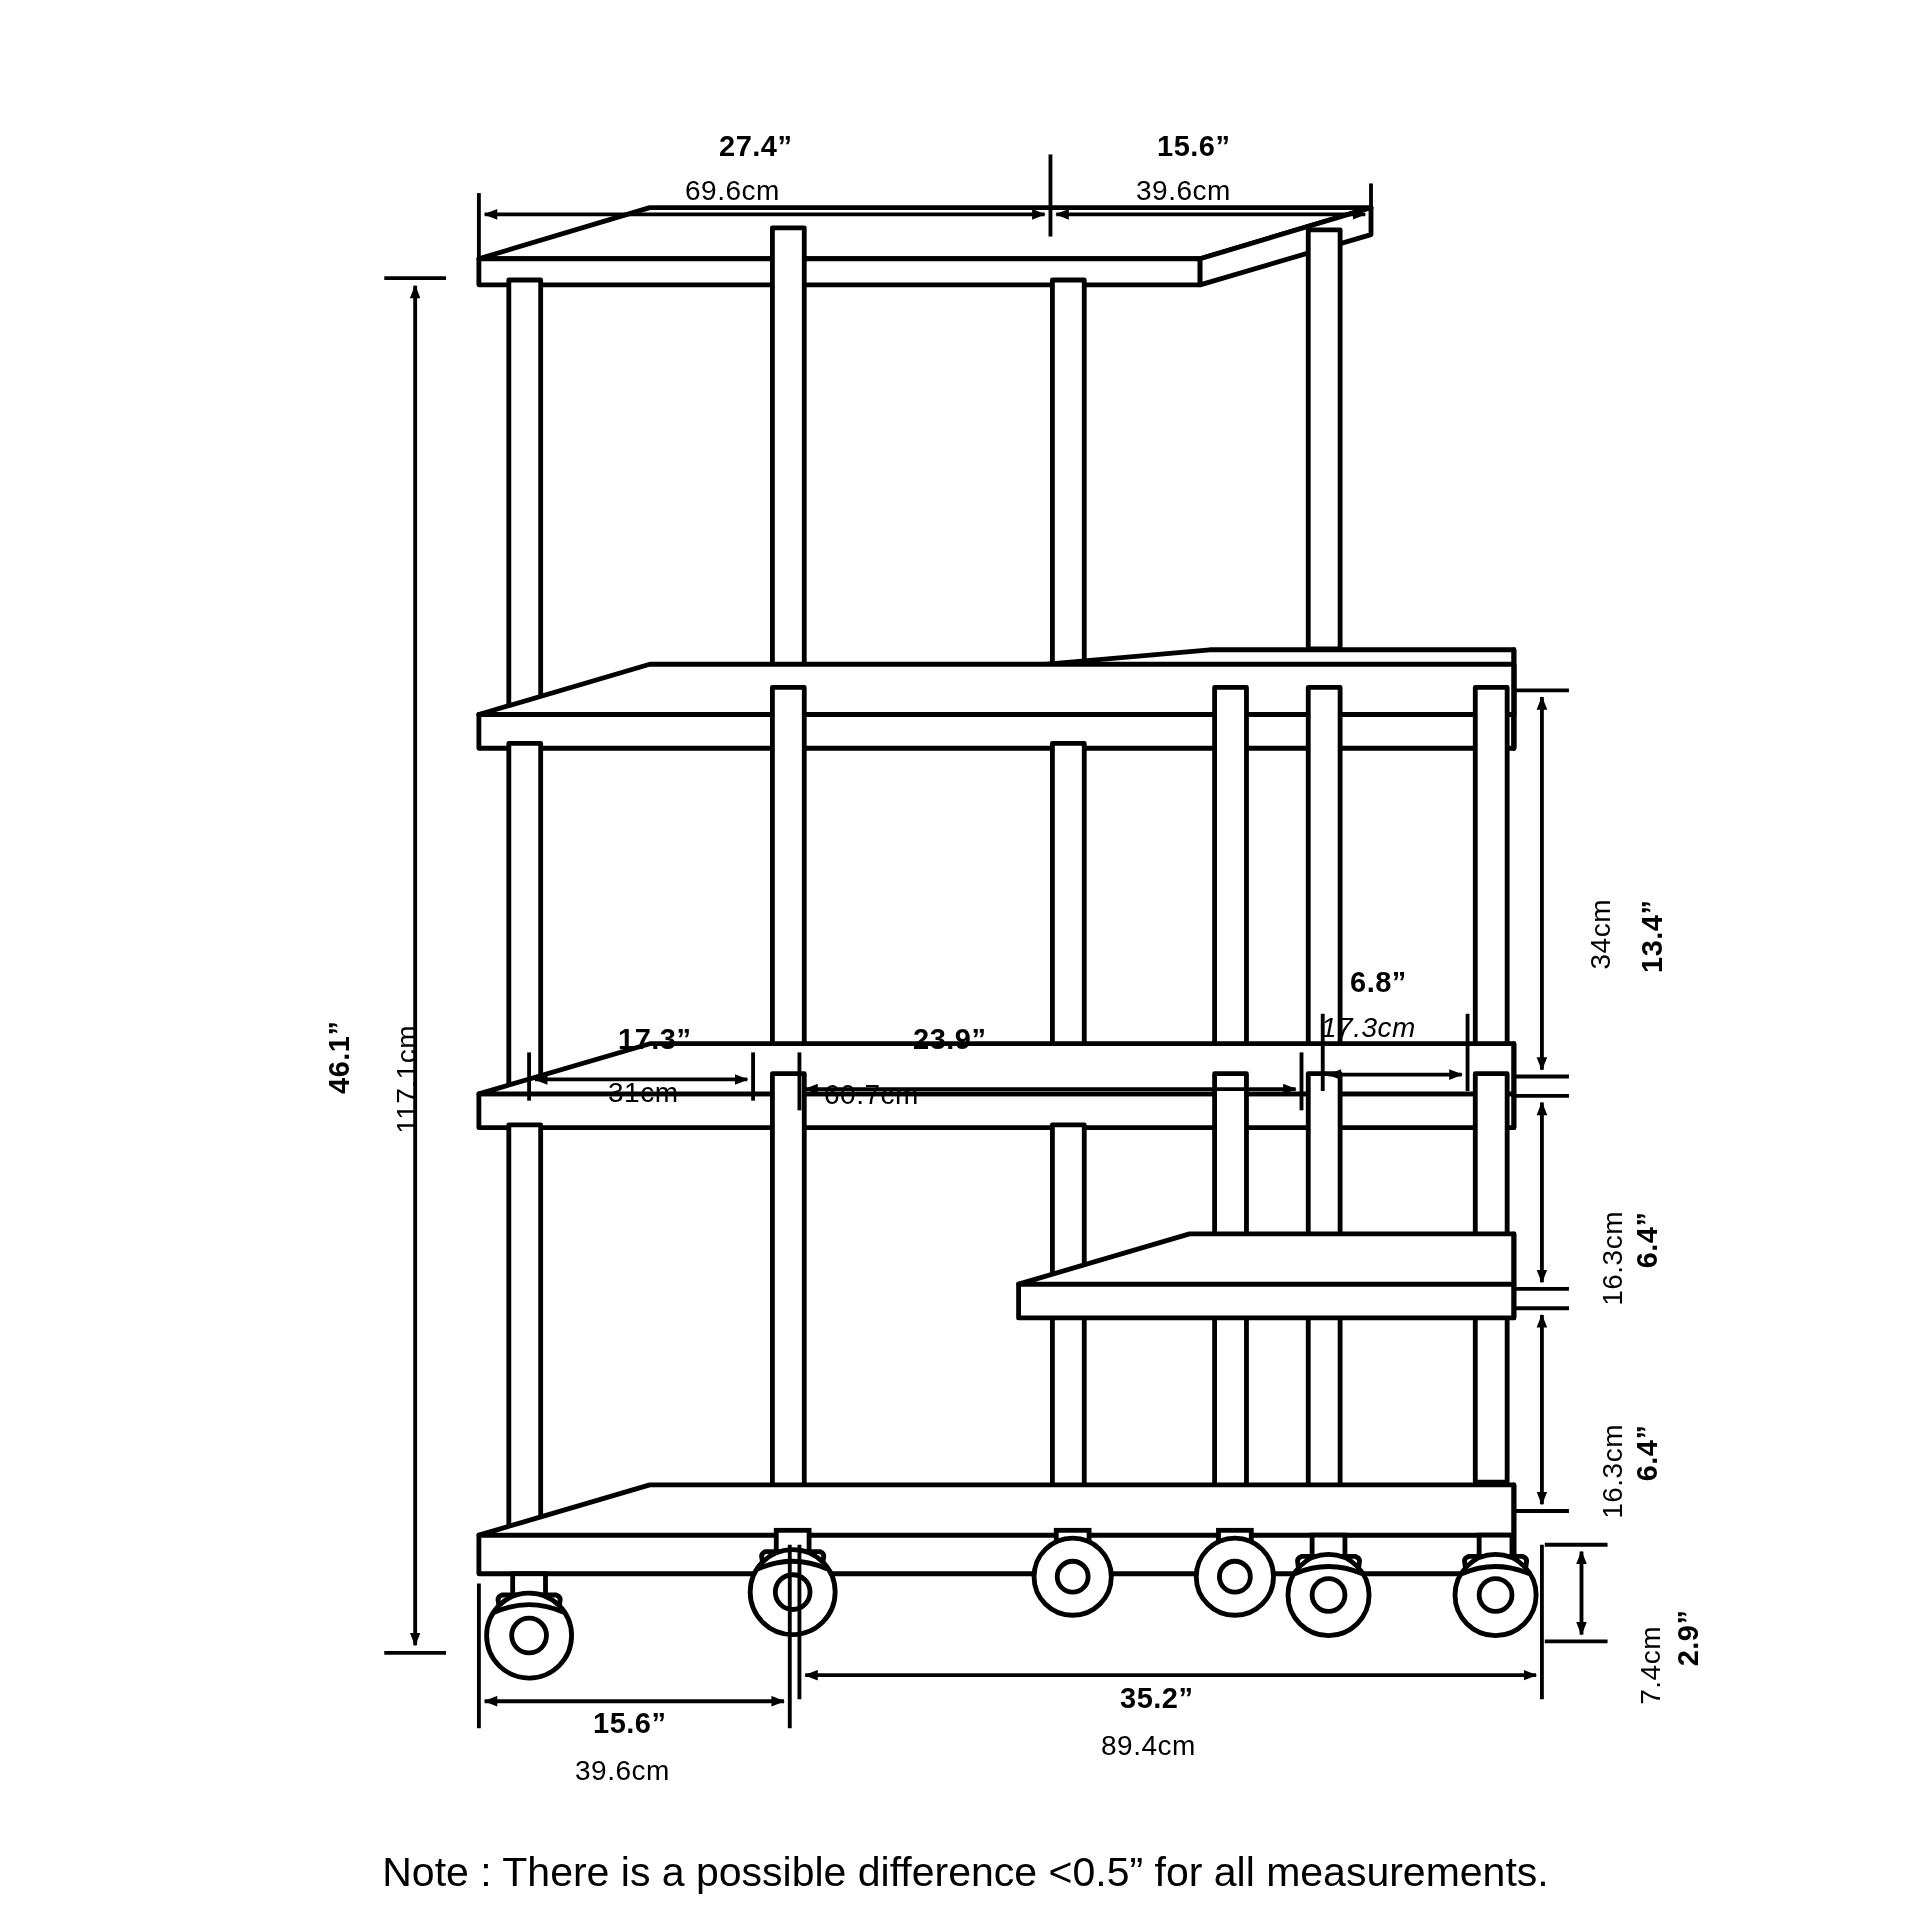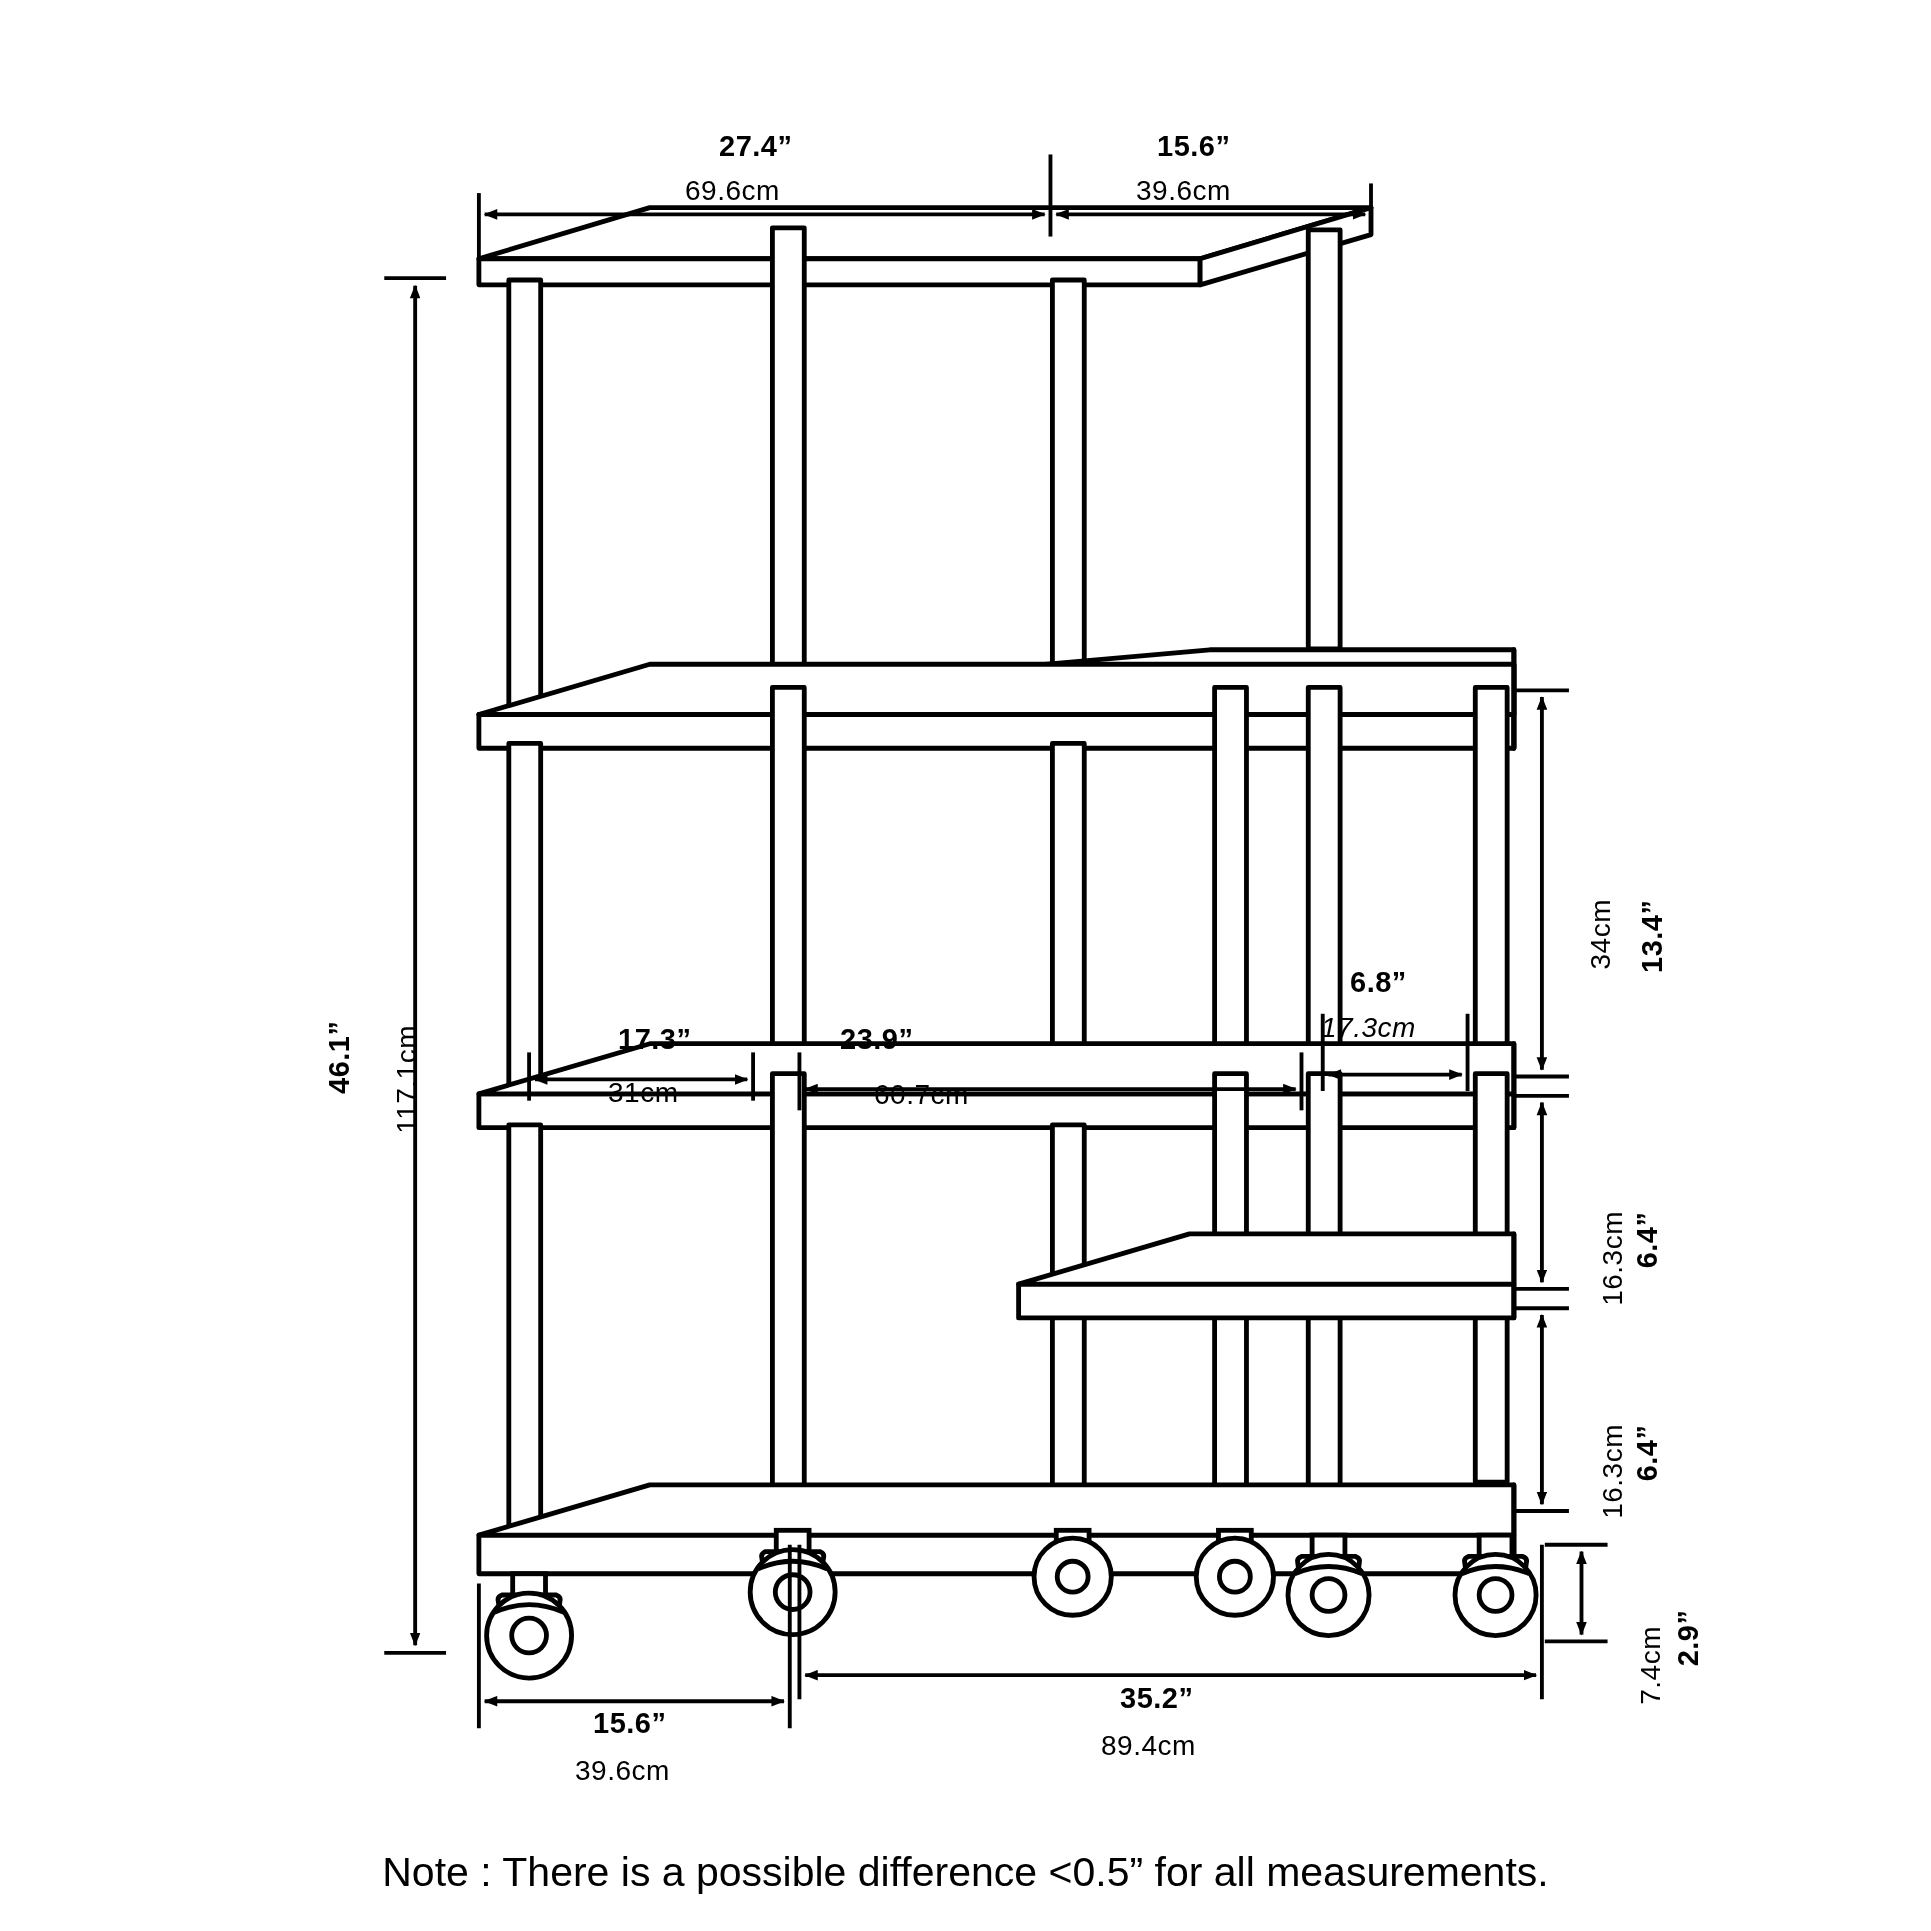--- a/index.html
+++ b/index.html
@@ -193,22 +193,22 @@
 
   <div class="dim-label cm vert" style="left:1582px;top:1408px;transform:rotate(-90deg) translate(-50%,-50%);">16.3cm</div>
   <div class="dim-label inch vert" style="left:1636px;top:1408px;transform:rotate(-90deg) translate(-50%,-50%);">6.4”</div>
 
   <div class="dim-label cm vert" style="left:1628px;top:1610px;transform:rotate(-90deg) translate(-50%,-50%);">7.4cm</div>
   <div class="dim-label inch vert" style="left:1677px;top:1593px;transform:rotate(-90deg) translate(-50%,-50%);">2.9”</div>
 
   <div class="dim-label inch" style="left:618px;top:1023px;">17.3”</div>
   <div class="dim-label cm" style="left:608px;top:1077px;">31cm</div>
 
-  <div class="dim-label inch" style="left:840px;top:1023px;text-align:right;">23.9”</div>
-  <div class="dim-label cm" style="left:874px;top:1079px;">60.7cm</div>
+  <div class="dim-label inch" style="left:913px;top:1023px;text-align:right;">23.9”</div>
+  <div class="dim-label cm" style="left:824px;top:1079px;">60.7cm</div>
 
   <div class="dim-label inch" style="left:1350px;top:966px;">6.8”</div>
   <div class="dim-label cm" style="left:1321px;top:1012px;font-style:italic;">17.3cm</div>
 
   <div class="dim-label inch" style="left:593px;top:1707px;">15.6”</div>
   <div class="dim-label cm" style="left:575px;top:1755px;">39.6cm</div>
 
   <div class="dim-label inch" style="left:1120px;top:1682px;">35.2”</div>
   <div class="dim-label cm" style="left:1101px;top:1730px;">89.4cm</div>
 

